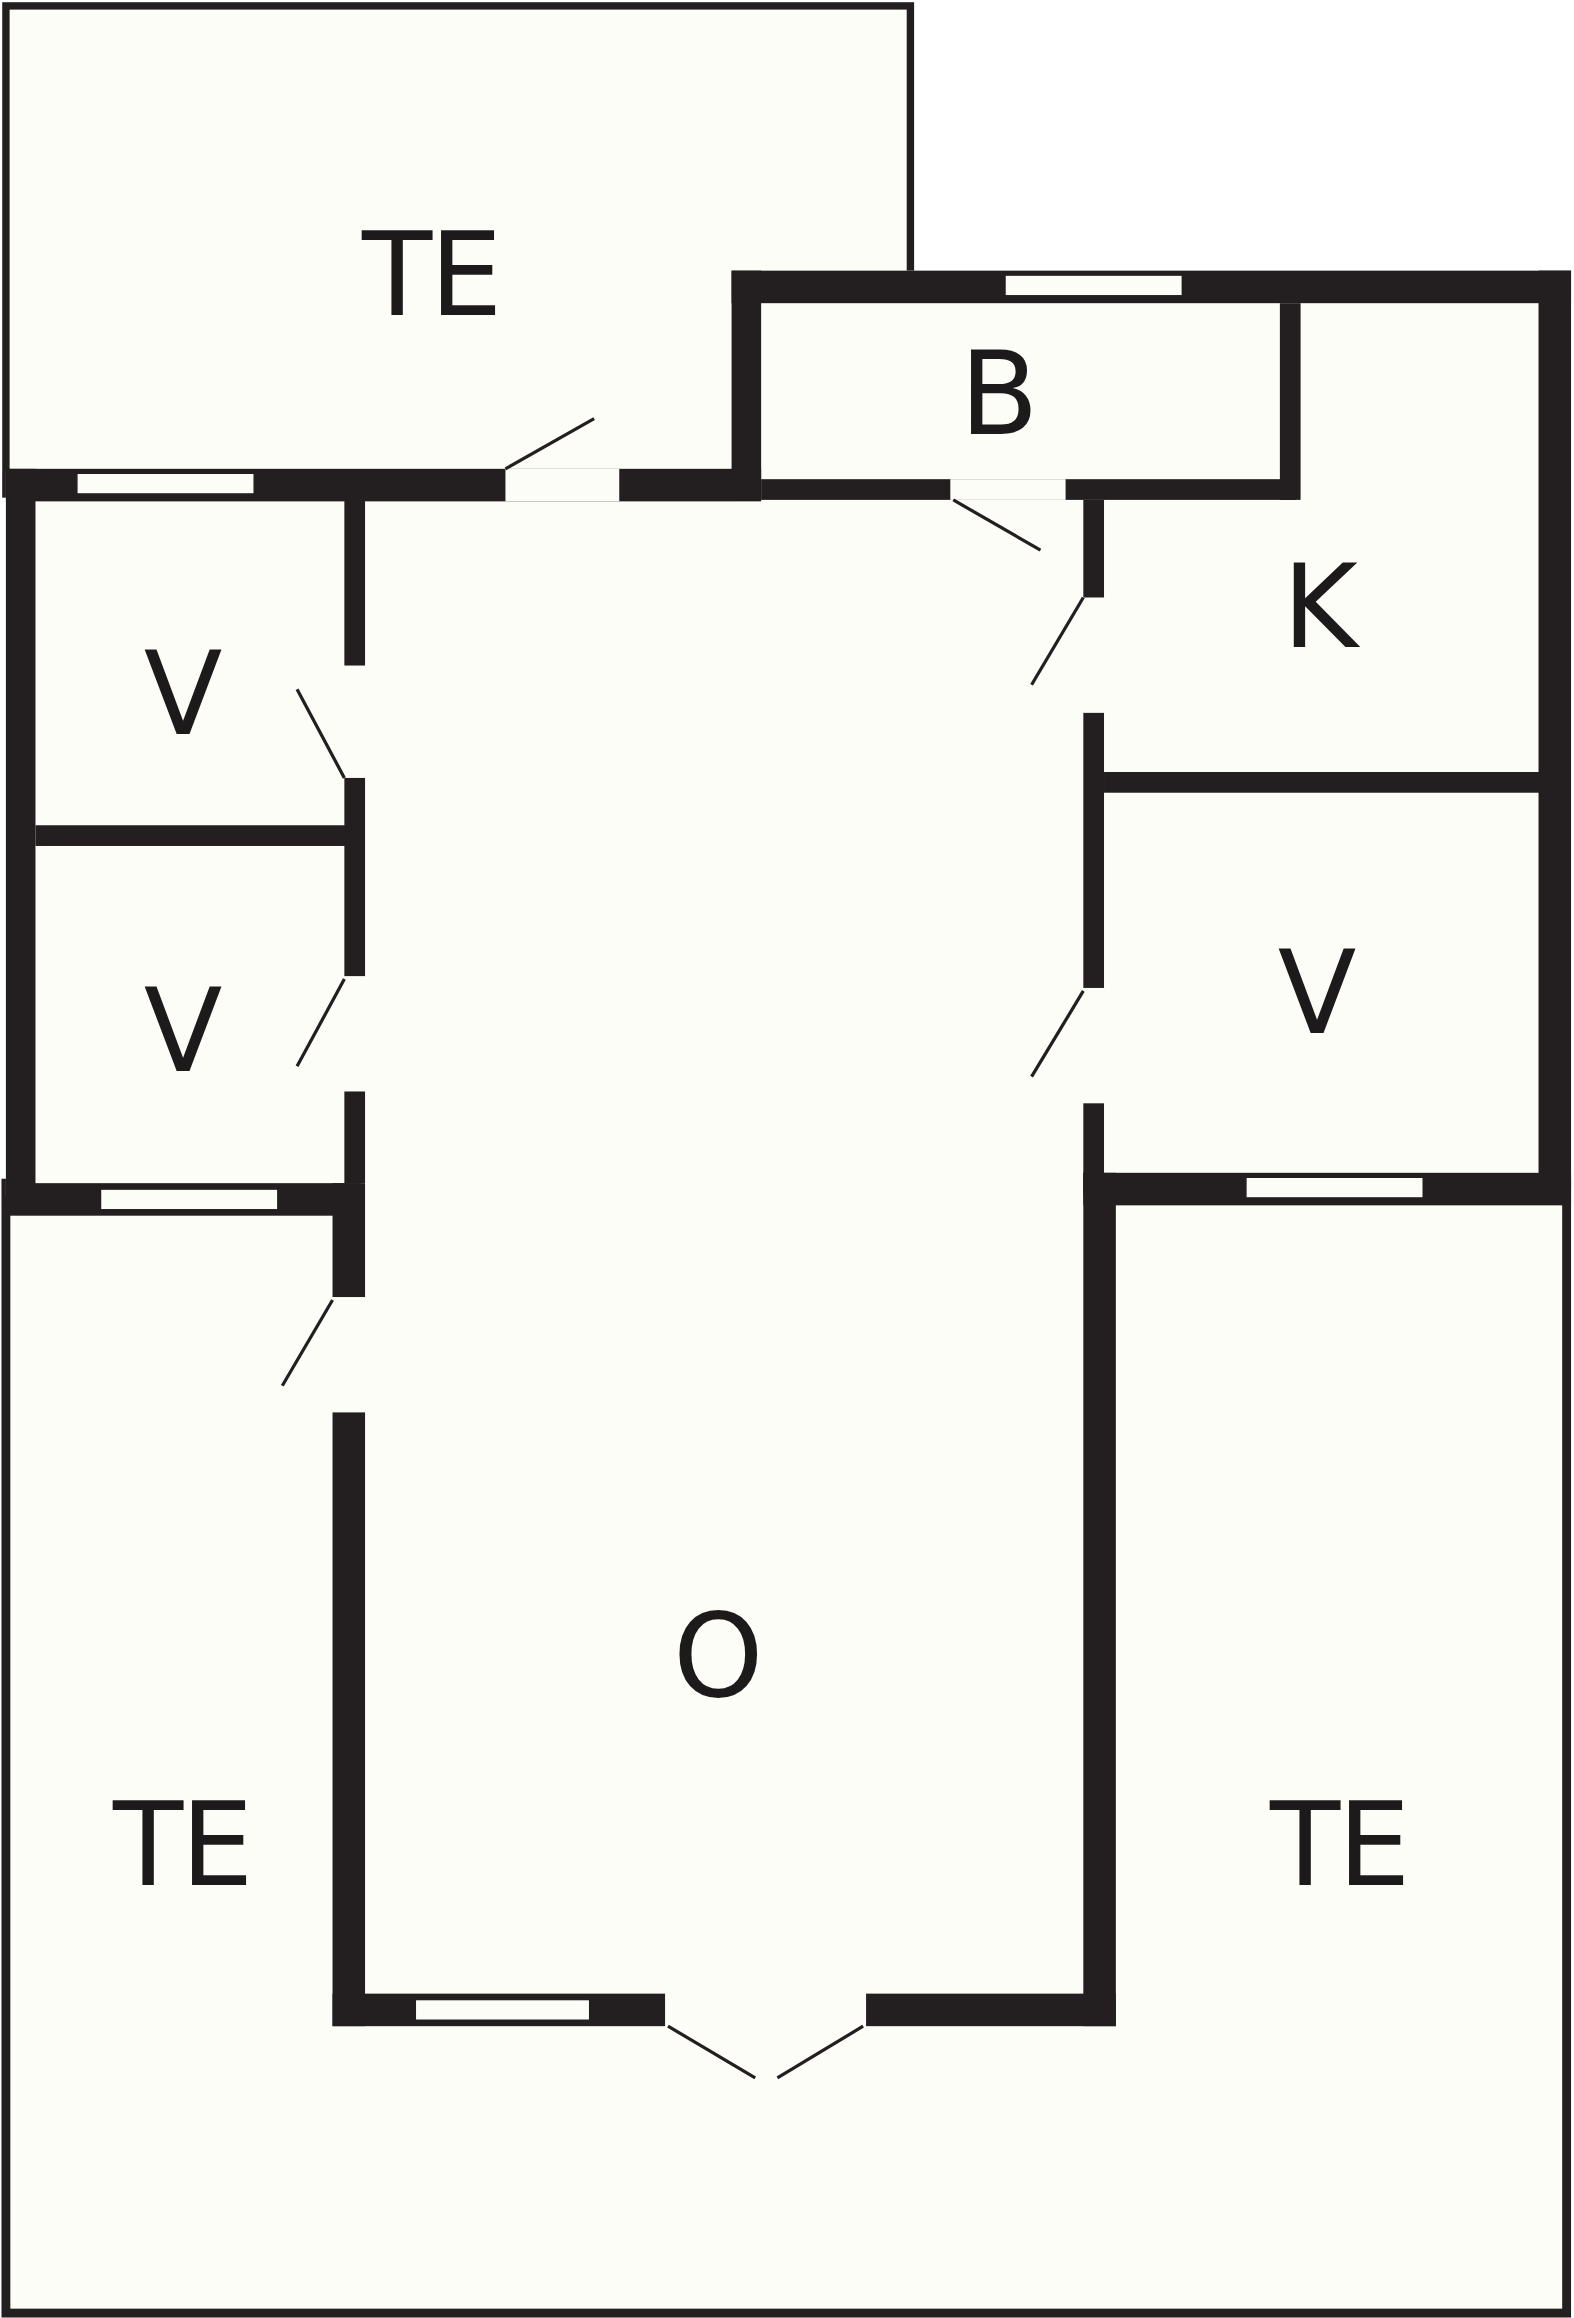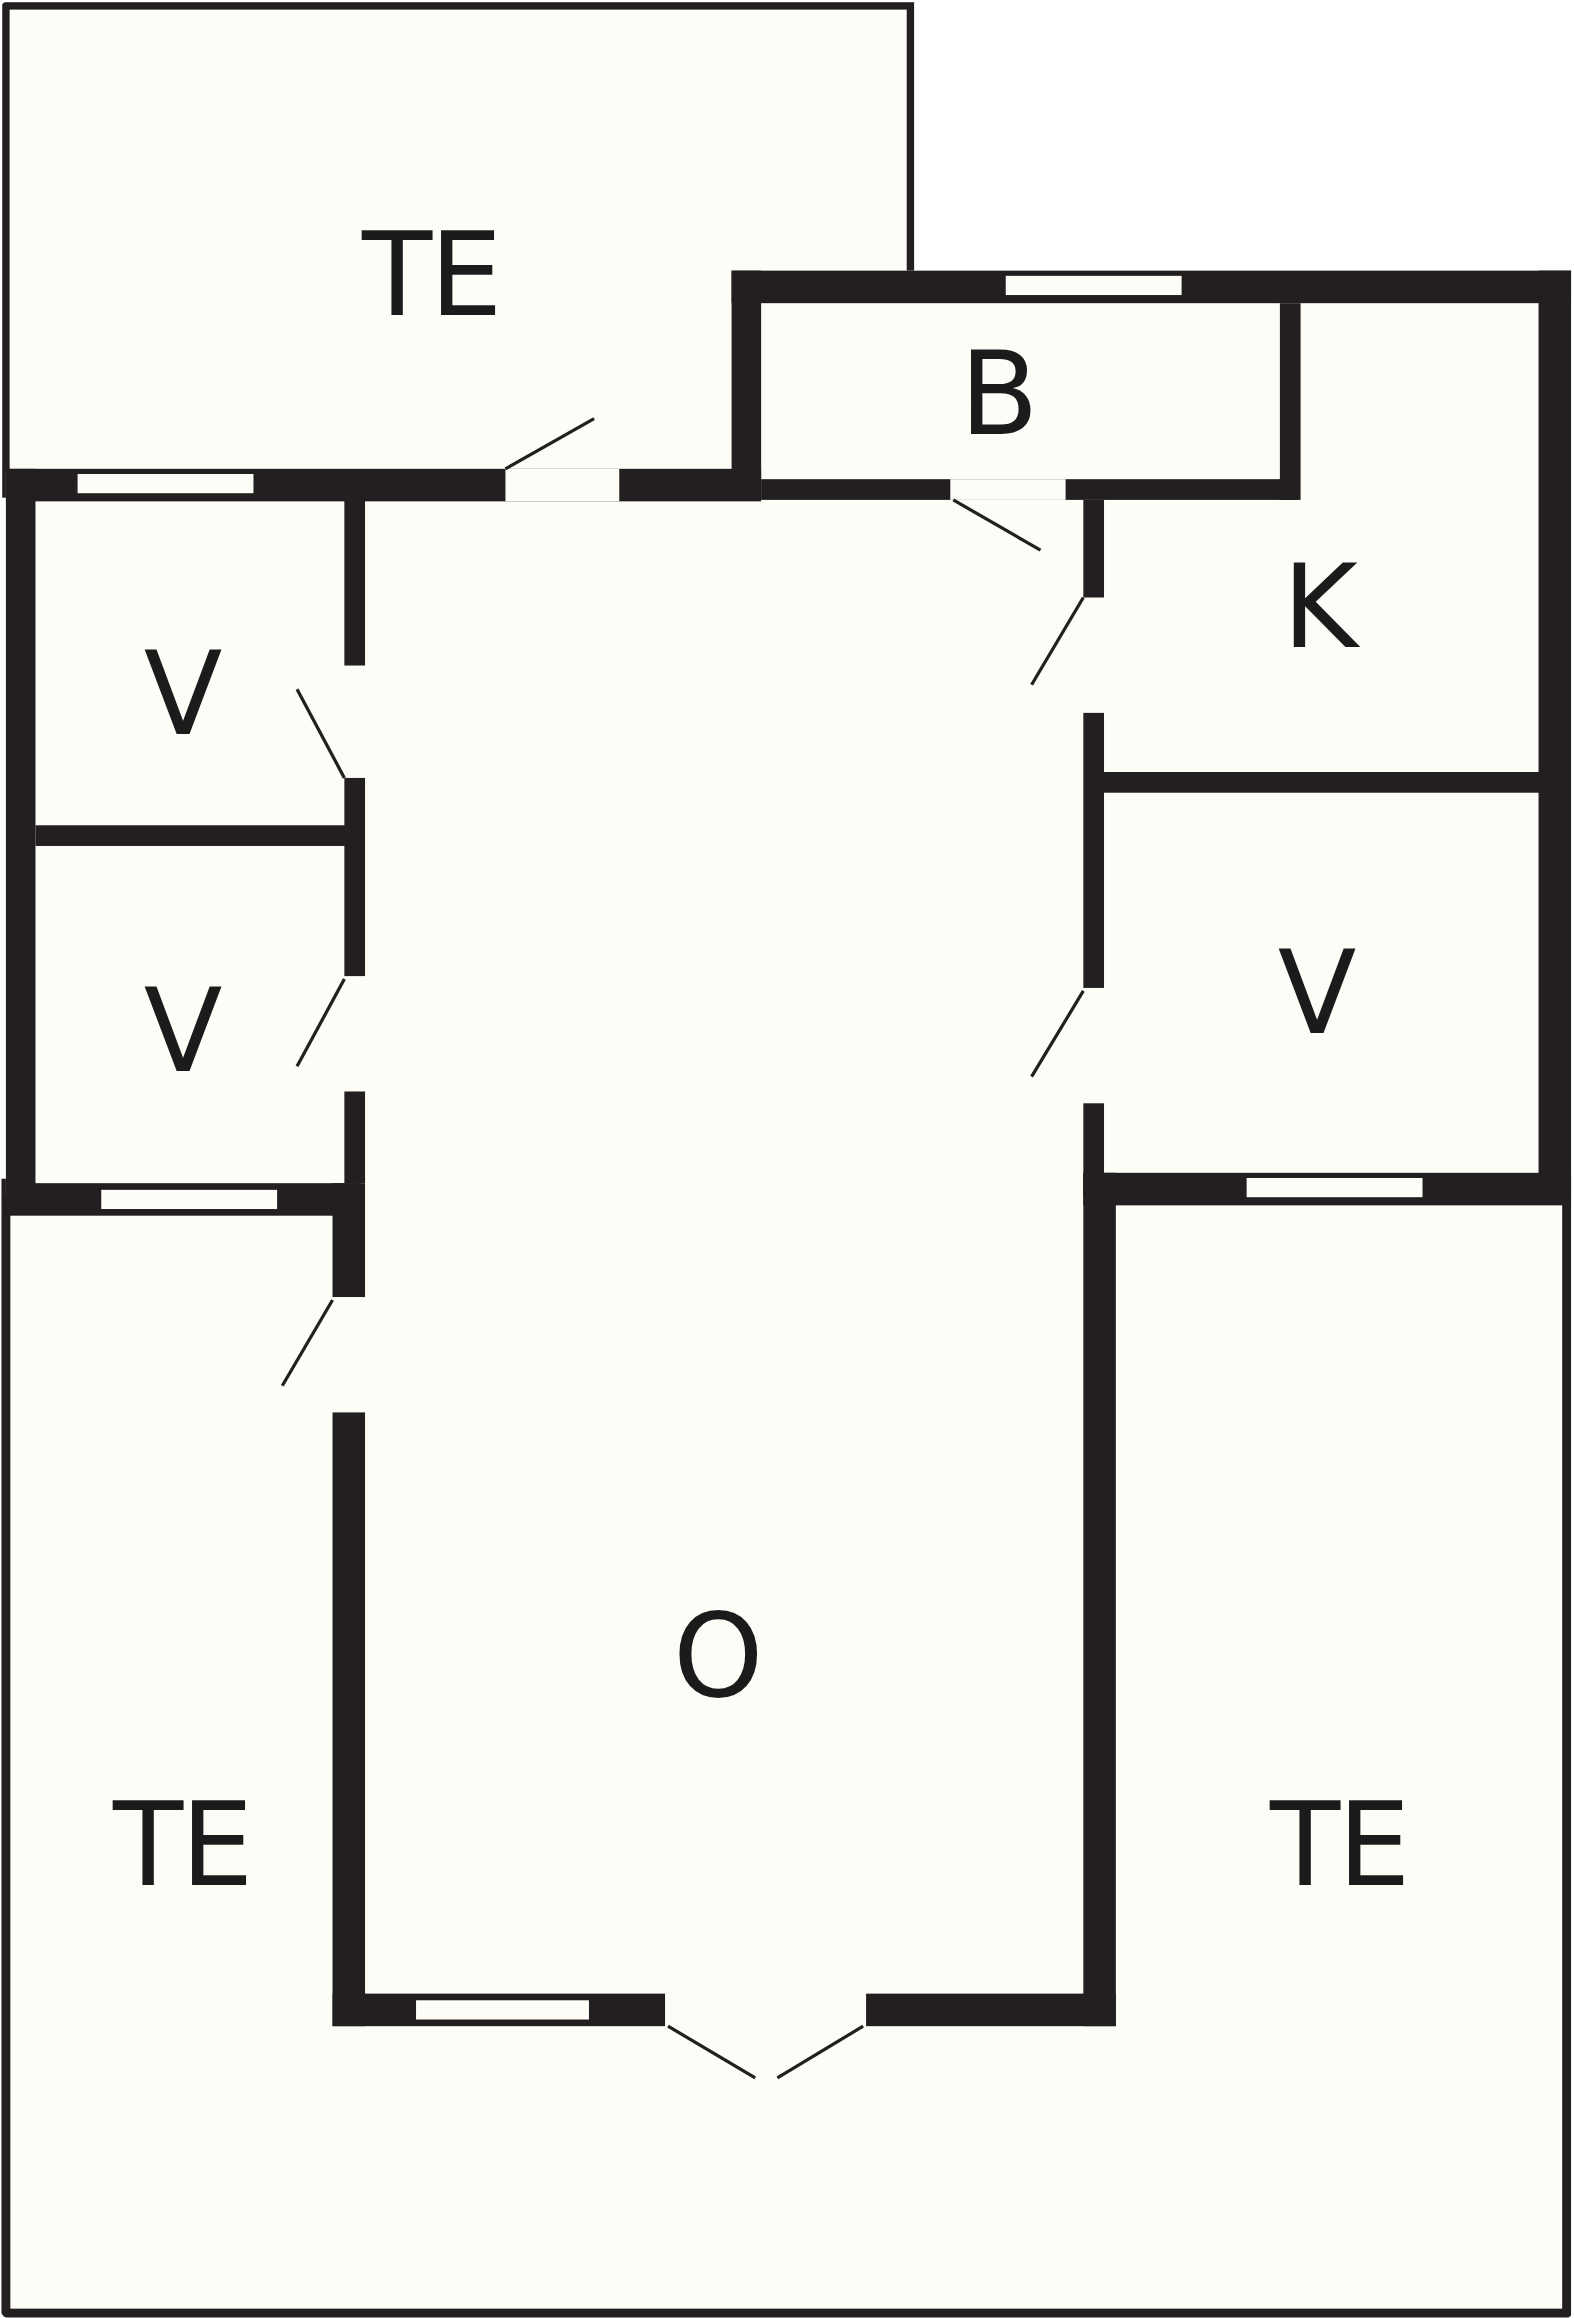--- a/index.html
+++ b/index.html
@@ -1,16 +1,16 @@
 <!DOCTYPE html>
 <html style="font-size:9.7px"><head>
 <meta charset="utf-8">
 <style>
   html, body { margin:0; padding:0; background:#ffffff; }
-  #plan { position:relative; width:1574px; height:2319px; overflow:hidden; background:#ffffff;border-radius:11px; }
+  #plan { position:relative; width:1574px; height:2319px; overflow:hidden; background:#ffffff; }
   #plan svg { position:absolute; left:0; top:0; width:1574px; height:2319px; }
   .room-label {
     position:absolute; transform:translate(-50%,-50%);
     font-family:"DejaVu Sans", sans-serif; font-weight:400;
     font-size:115px; color:#1d1a1b; letter-spacing:-2.4px; line-height:1;
     white-space:nowrap;
   }
 </style>
 </head>
 <body>

